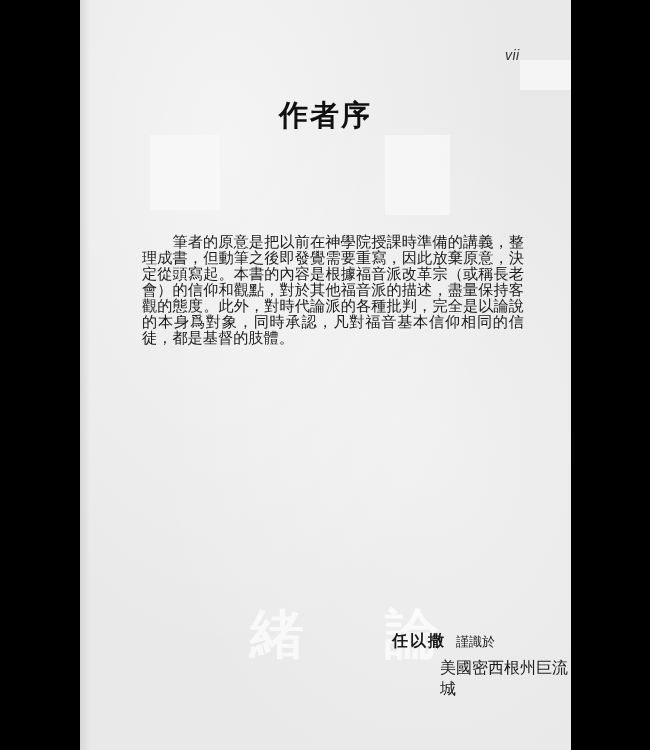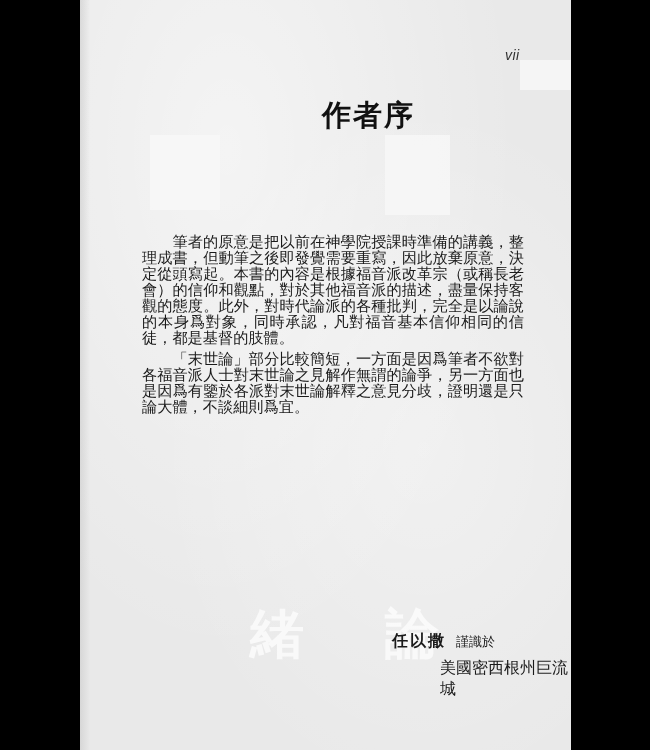--- a/index.html
+++ b/index.html
@@ -110,25 +110,24 @@
 <body>
 
 <div class="viewport">
   <div class="page">
     <div class="patch" style="left:70px;top:135px;width:70px;height:75px;"></div>
     <div class="patch" style="left:305px;top:135px;width:65px;height:80px;"></div>
     <div class="patch" style="left:440px;top:60px;width:51px;height:30px;"></div>
 
     <div class="page-number">vii</div>
 
-    <h1 class="title" style="margin:0;padding-left:43px;">作者序</h1>
+    <h1 class="title" style="margin:0;">作者序</h1>
 
     <div class="body-text">
       <p class="para">筆者的原意是把以前在神學院授課時準備的講義，整理成書，但動筆之後即發覺需要重寫，因此放棄原意，決定從頭寫起。本書的內容是根據福音派改革宗（或稱長老會）的信仰和觀點，對於其他福音派的描述，盡量保持客觀的態度。此外，對時代論派的各種批判，完全是以論說的本身爲對象，同時承認，凡對福音基本信仰相同的信徒，都是基督的肢體。</p>
-      <p class="para">「末世論」部分比較簡短，一方面是因爲筆者不欲對各福音派人士對末世論之見解作無謂的論爭，另一方面也是因爲有鑒於各派對末世論解釋之意見分歧，證明還是只論大體，不談細則爲宜。</p>
     </div>
 
     <div class="watermark" style="left:170px;">緒</div>
     <div class="watermark" style="left:305px;">論</div>
 
     <div class="signature">
       <div class="sig-line1">
         <span class="sig-name">任以撒</span>
         <span class="sig-suffix">謹識於</span>
       </div>

